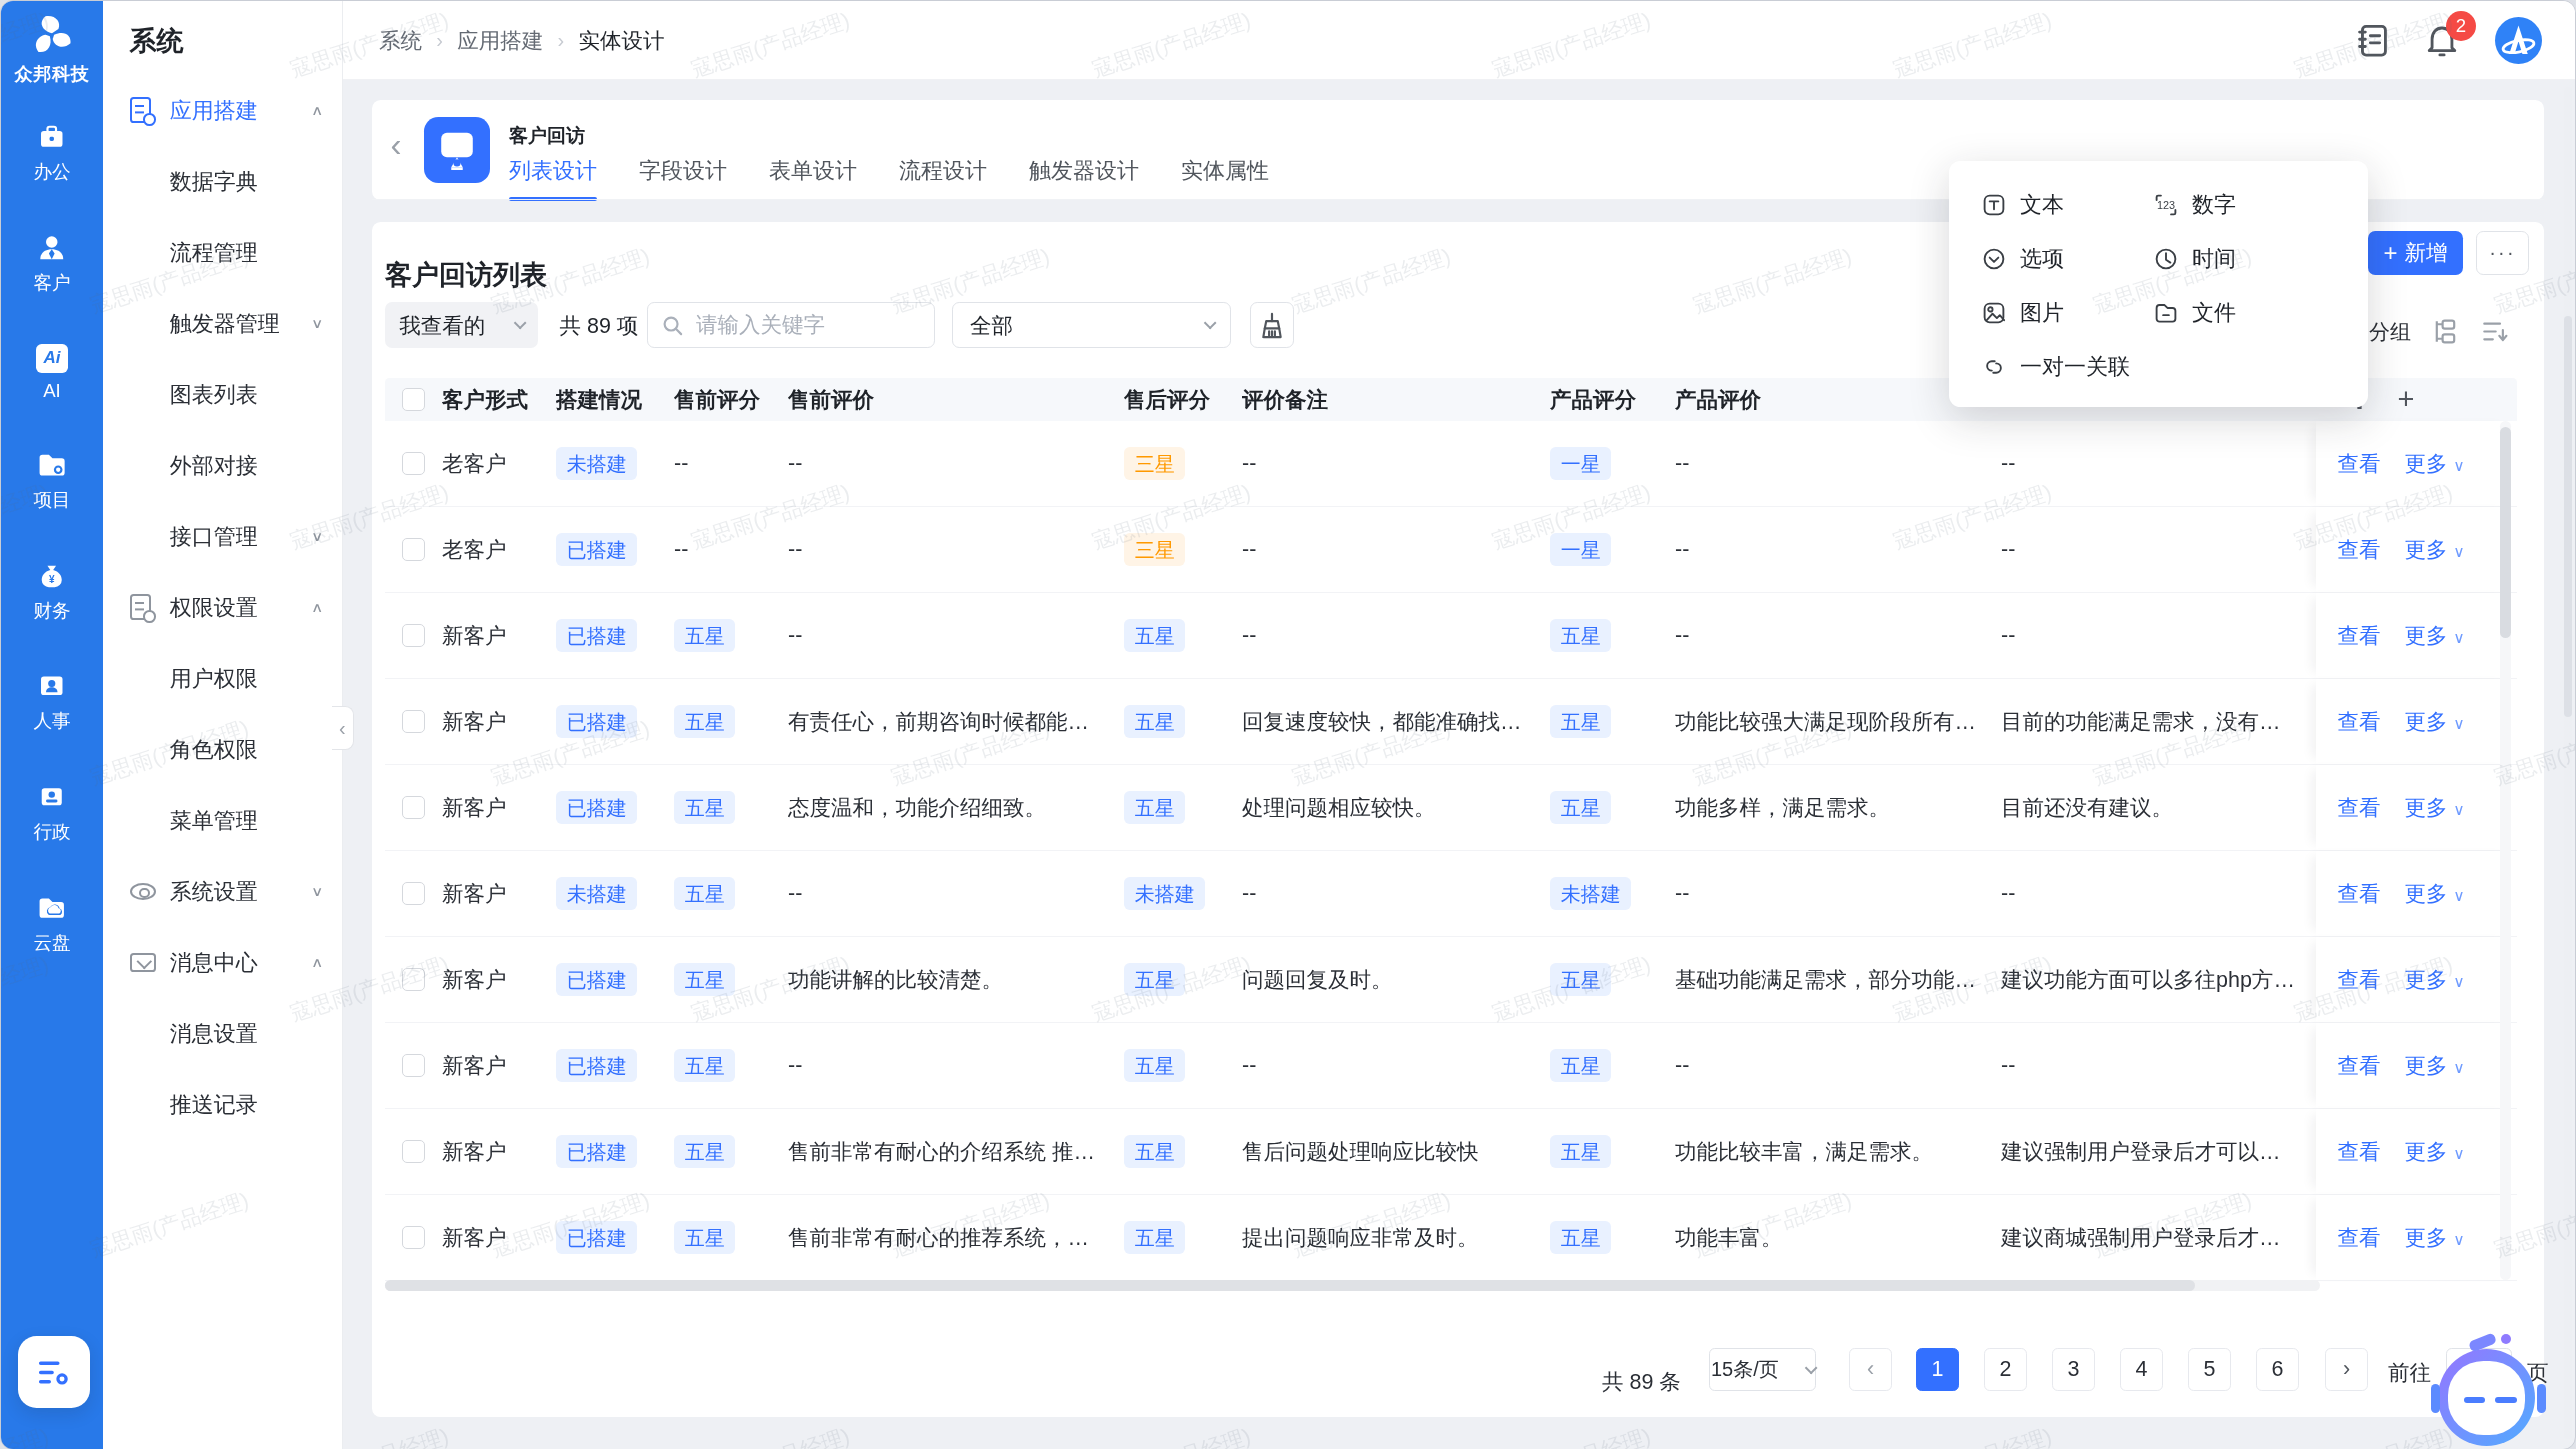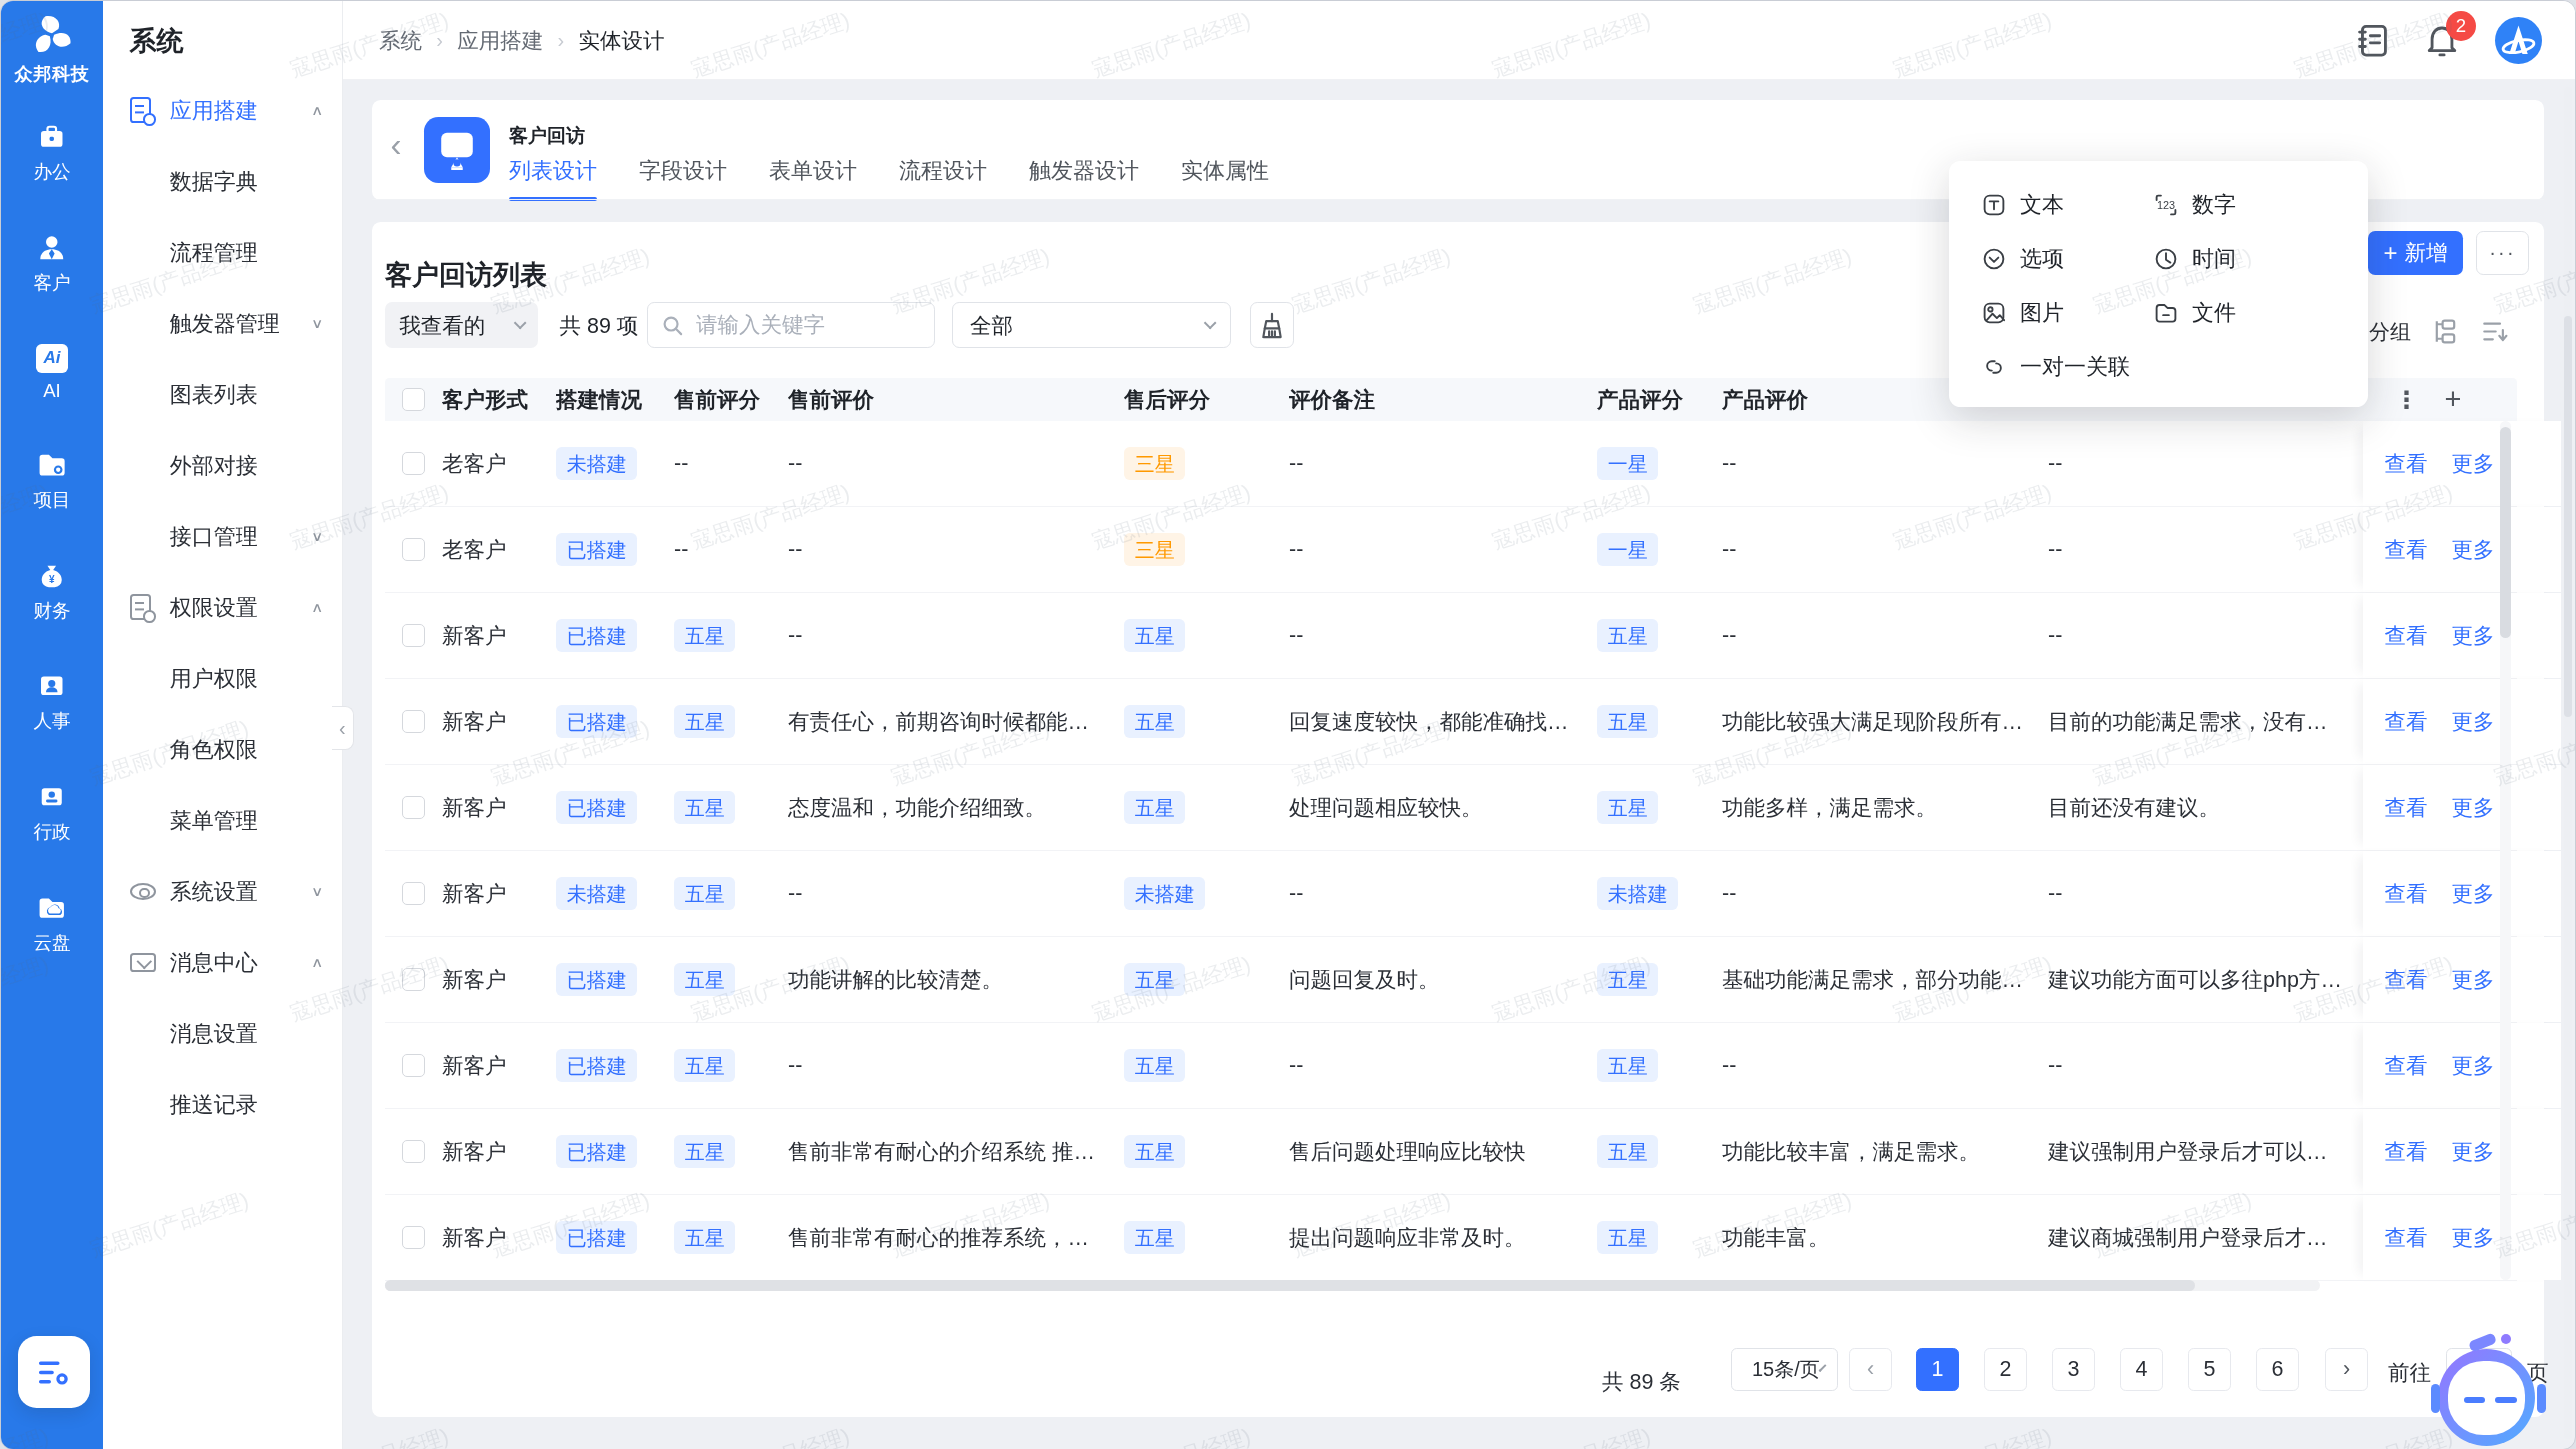--- a/index.html
+++ b/index.html
@@ -82,21 +82,21 @@
 
   
   .table{position:absolute;left:13px;top:156px;width:2132px;}
   .thead{display:flex;height:43px;background:#f6f8fb;align-items:center;font-weight:700;font-size:21.5px;color:#1f2329;border-radius:4.3px 4.3px 0 0;}
   .tr{display:flex;height:86px;align-items:center;border-bottom:1.4px solid #f2f3f6;font-size:21.5px;color:#2b2f36;background:#fff;}
   .td,.th{flex:none;display:flex;align-items:center;overflow:hidden;}
   .c0{width:57px;justify-content:center;}
   .c1{width:114px;}.c2{width:118px;}.c3{width:114px;}
   .c4{width:336px;padding-right:17px;}
   .c5{width:118px;}
-  .c6{width:308px;padding-right:17px;margin-left:47px;}
+  .c6{width:308px;padding-right:17px;}
   .c7{width:125px;}
   .c8{width:326px;padding-right:17px;}
   .c9{width:315px;padding-right:17px;}
   .c10{width:198px;height:100%;background:#fff;box-shadow:-8.6px 0 11.4px -5.7px rgba(31,35,41,.07);display:flex;align-items:center;gap:24px;padding-left:21.5px;}
   .thead .c10{background:transparent;box-shadow:none;color:#51565d;gap:26px;padding-left:31.5px;}
   .ell span{white-space:nowrap;overflow:hidden;text-overflow:ellipsis;display:block;max-width:100%;}
   .cb{width:23px;height:23px;border:1.4px solid #d5d8dd;border-radius:5px;background:#fff;cursor:pointer;}
   .tag{display:inline-block;padding:6.4px 10.7px;border-radius:5.7px;font-size:20px;line-height:1;white-space:nowrap;}
   .tag-blue{background:#E9F1FF;color:#3370FF;}
   .tag-orange{background:#FFF4E6;color:#FF9900;}
@@ -108,21 +108,21 @@
 
   .hscroll{position:absolute;left:13px;top:1058px;width:1935px;height:11.4px;border-radius:5.7px;background:#f1f2f4;}
   .hthumb{position:absolute;left:0;top:0;height:11.4px;width:1810px;border-radius:5.7px;background:#dfe1e5;cursor:pointer;}
   .vscroll{position:absolute;left:2128px;top:199px;width:11.4px;height:859px;background:#f6f7f9;border-radius:5.7px;}
   .vthumb{position:absolute;left:0;top:5.7px;width:11.4px;height:211px;background:#d9dce1;border-radius:5.7px;cursor:pointer;}
 
   
   .pagination{position:absolute;left:0;top:1125px;width:100%;height:46px;font-size:21.5px;color:#2b2f36;}
   .pagination>*{position:absolute;}
   .pg-total{left:1230px;top:20px;white-space:nowrap;text-align:right;}
-  .pg-size{left:1337px;top:1.4px;width:107px;height:43px;border:1.4px solid #e0e3e8;border-radius:5.7px;background:#fff;display:flex;align-items:center;justify-content:space-between;padding:0 20px;font-size:20px;cursor:pointer;white-space:nowrap;margin-left:22px;}
+  .pg-size{left:1337px;top:1.4px;width:107px;height:43px;border:1.4px solid #e0e3e8;border-radius:5.7px;background:#fff;display:flex;align-items:center;justify-content:space-between;padding:0 1px;font-size:20px;cursor:pointer;white-space:nowrap;}
   .pg-btn{width:43px;height:43px;border:1.4px solid #e7e9ee;border-radius:5.7px;background:#fff;display:flex;align-items:center;justify-content:center;color:#2b2f36;cursor:pointer;font-size:21.5px;font-family:inherit;}
   .pg-prev{left:1477px;top:1.4px;color:#9aa0a8;}
   .pg-pages{left:1544px;top:1.4px;display:flex;gap:25px;}
   .pg-page.active{background:#3370FF;border-color:#3370FF;color:#fff;}
   .pg-next{left:1953px;top:1.4px;color:#51565d;}
   .pg-goto{left:2016px;top:10.7px;white-space:nowrap;}
   .pg-input{left:2074px;top:1.4px;width:66px;height:43px;border:1.4px solid #e0e3e8;border-radius:5.7px;background:#fff;font-size:21.5px;text-align:center;font-family:inherit;outline:none;}
   .pg-unit{left:2155px;top:10.7px;}
 
   

